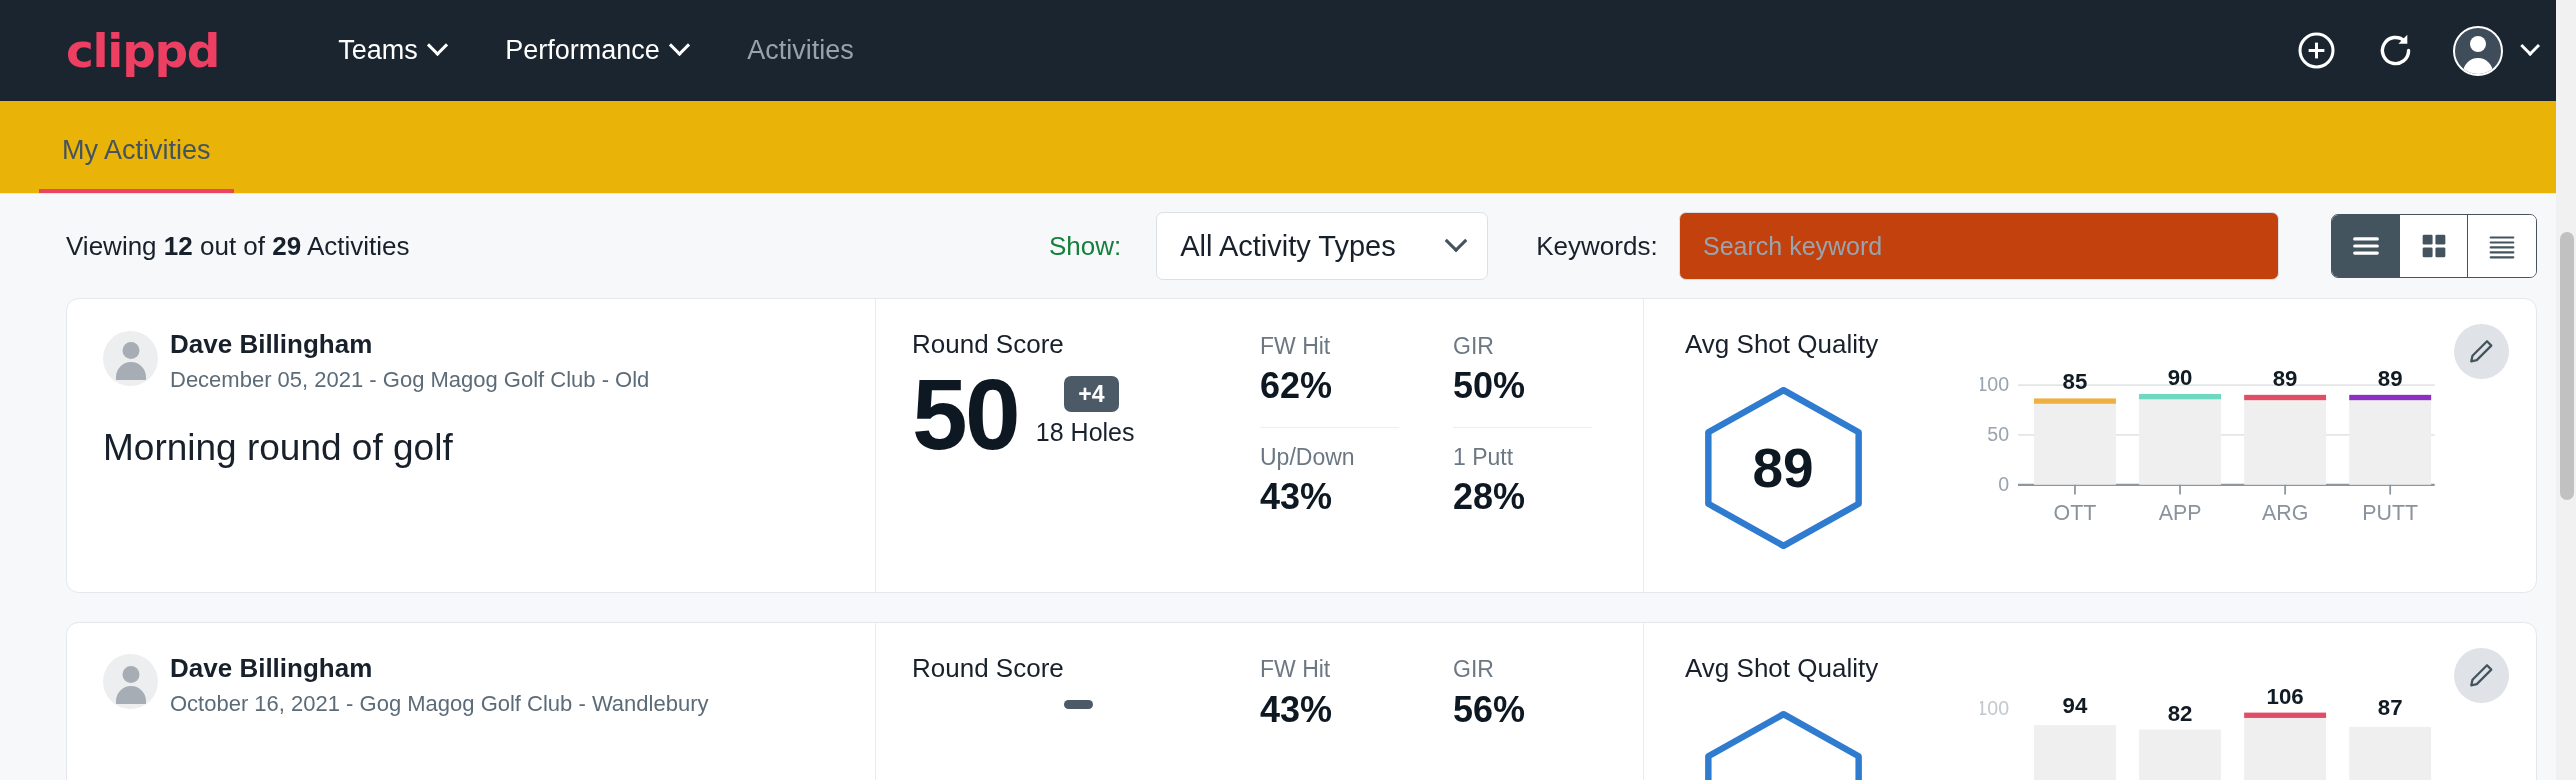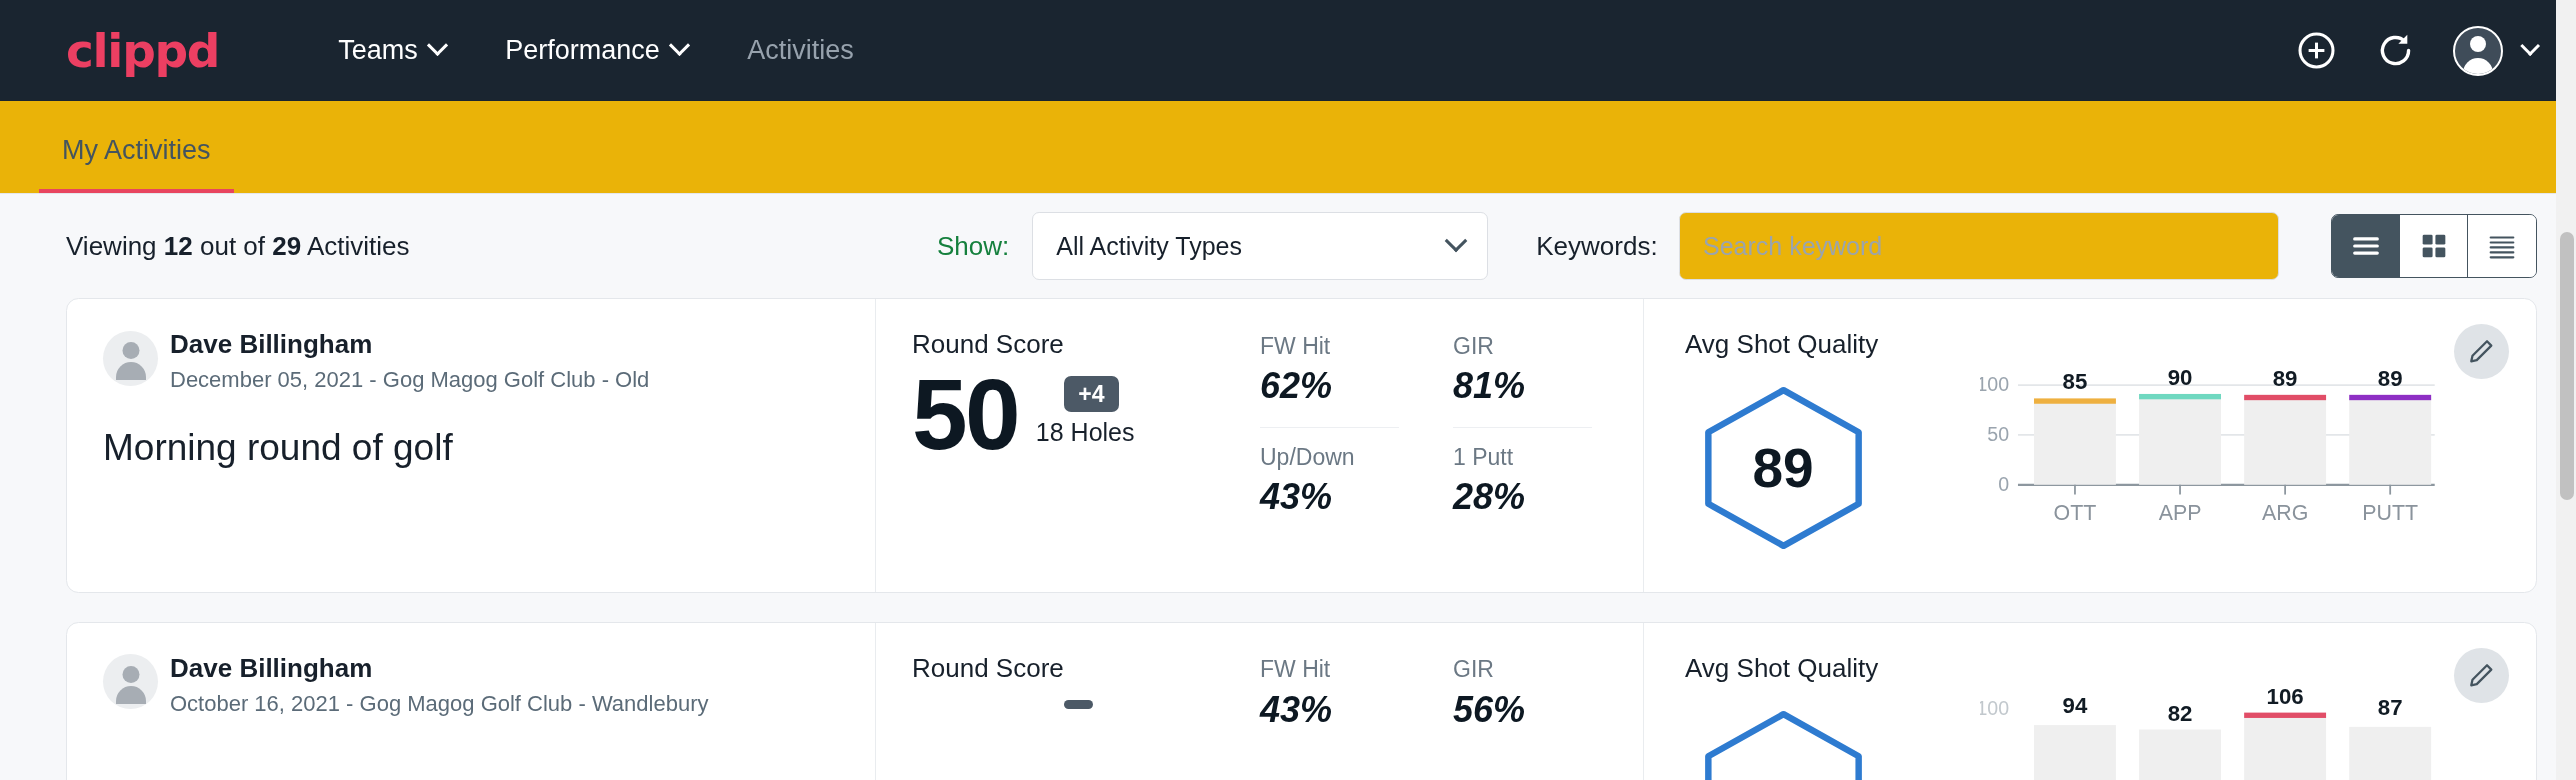--- a/index.html
+++ b/index.html
@@ -92,40 +92,41 @@
     height: 104px;
     display: flex; align-items: center;
     padding: 0 39px 0 66px;
     background: #f7f8fa;
   }
   .viewing { font-size: 26px; color: #17202b; }
   .viewing b { font-weight: 700; }
   .tb-right { margin-left: auto; display: flex; align-items: center; }
   .tb-label { font-size: 26px; color: #15803d; margin-right: 23px; }
   .select-box {
-    width: 456px; height: 68px;
+    width: 332px; height: 68px;
     background: #fff;
     border: 0.9px solid #dcdfe4;
     border-radius: 7.1px;
     display: flex; align-items: center;
     padding: 0 23px;
-    font-size: 25px; color: #17202b;
+    font-size: 29px; color: #17202b;
     cursor: pointer;
     position: relative;
+    margin-left: 12px;
   }
   .select-chev {
     margin-left: auto;
     width: 16px; height: 16px;
     border-right: 3.6px solid #44545f; border-bottom: 3.6px solid #44545f;
     transform: rotate(45deg) translate(-3.6px,-3.6px);
   }
   .kw-label { font-size: 26px; color: #17202b; margin-left: 48px; margin-right: 21.4px; }
   .search-input {
     width: 600px; height: 68px;
-    background: #eab308;
+    background: #c2410c;
     border: 0.9px solid #dcdfe4;
     border-radius: 7.1px;
     padding: 0 23px;
     font-size: 25px;
     font-family: "Liberation Sans", sans-serif;
     color: #17202b;
   }
   .search-input::placeholder { color: #9aa4ae; }
   .viewtoggle {
     margin-left: 52px;
@@ -209,21 +210,21 @@
   .stats-grid {
     display: grid;
     grid-template-columns: 139px 139px;
     column-gap: 54px;
     align-content: start;
     padding-top: 3.6px;
   }
   .stat { padding-bottom: 16px; }
   .stat.topborder { border-top: 1.8px solid #edeff2; padding-top: 16px; margin-top: 3.6px; }
   .stat-lab { font-size: 23px; color: #6b7884; }
-  .stat-val { font-size: 36px; font-weight: 700; color: #0d1822; margin-top: 5.4px; font-style: italic; }
+  .stat-val { font-size: 36px; font-weight: 700; color: #0d1822; margin-top: 5.4px; }
 
   .card-right {
     flex: 1;
     display: flex;
     padding: 30px 0 0 41px;
     position: relative;
   }
   .asq-col { width: 295px; }
   .hexwrap { margin-top: 23px; display: flex; align-items: center; justify-content: center; width: 196px; }
   .hexnum {
@@ -381,21 +382,21 @@
           <div class="holes">18 Holes</div>
         </div>
       </div>
       <div class="stats-grid">
         <div class="stat">
           <div class="stat-lab">FW Hit</div>
           <div class="stat-val">62%</div>
         </div>
         <div class="stat">
           <div class="stat-lab">GIR</div>
-          <div class="stat-val">81%</div>
+          <div class="stat-val">50%</div>
         </div>
         <div class="stat topborder">
           <div class="stat-lab">Up/Down</div>
           <div class="stat-val">43%</div>
         </div>
         <div class="stat topborder">
           <div class="stat-lab">1 Putt</div>
           <div class="stat-val">28%</div>
         </div>
       </div>

